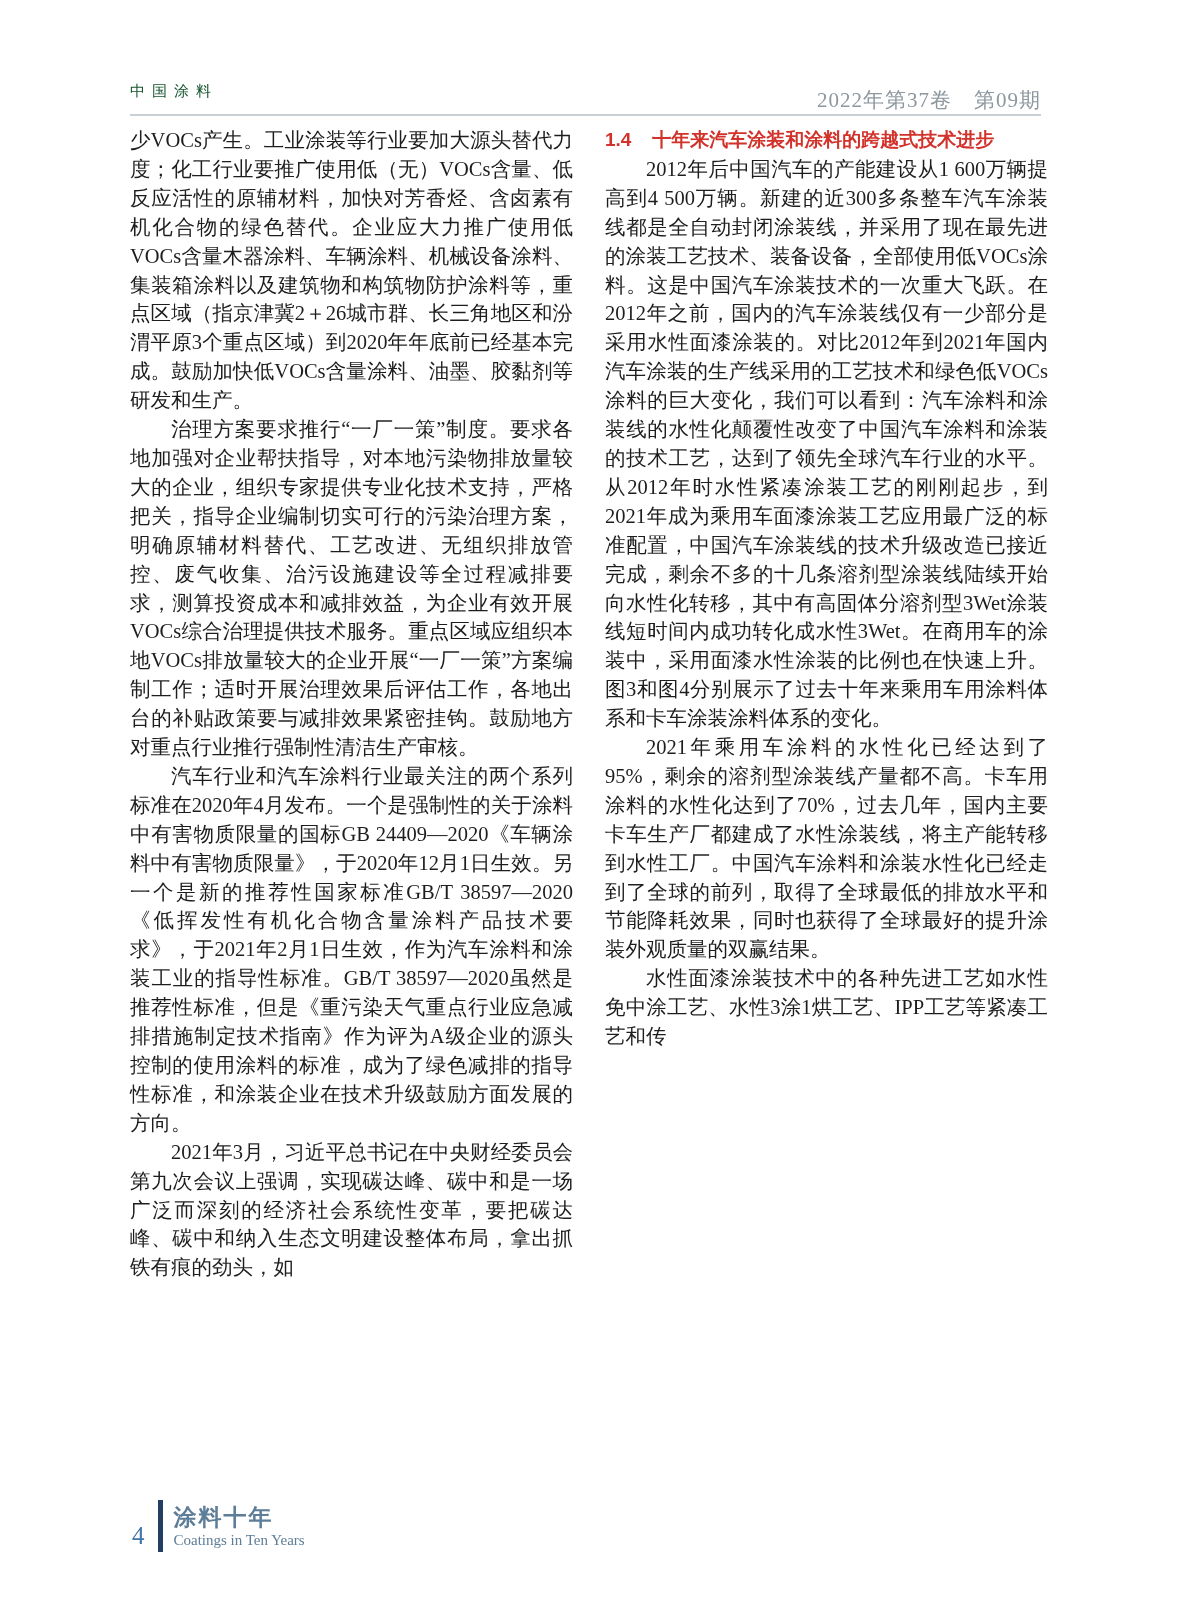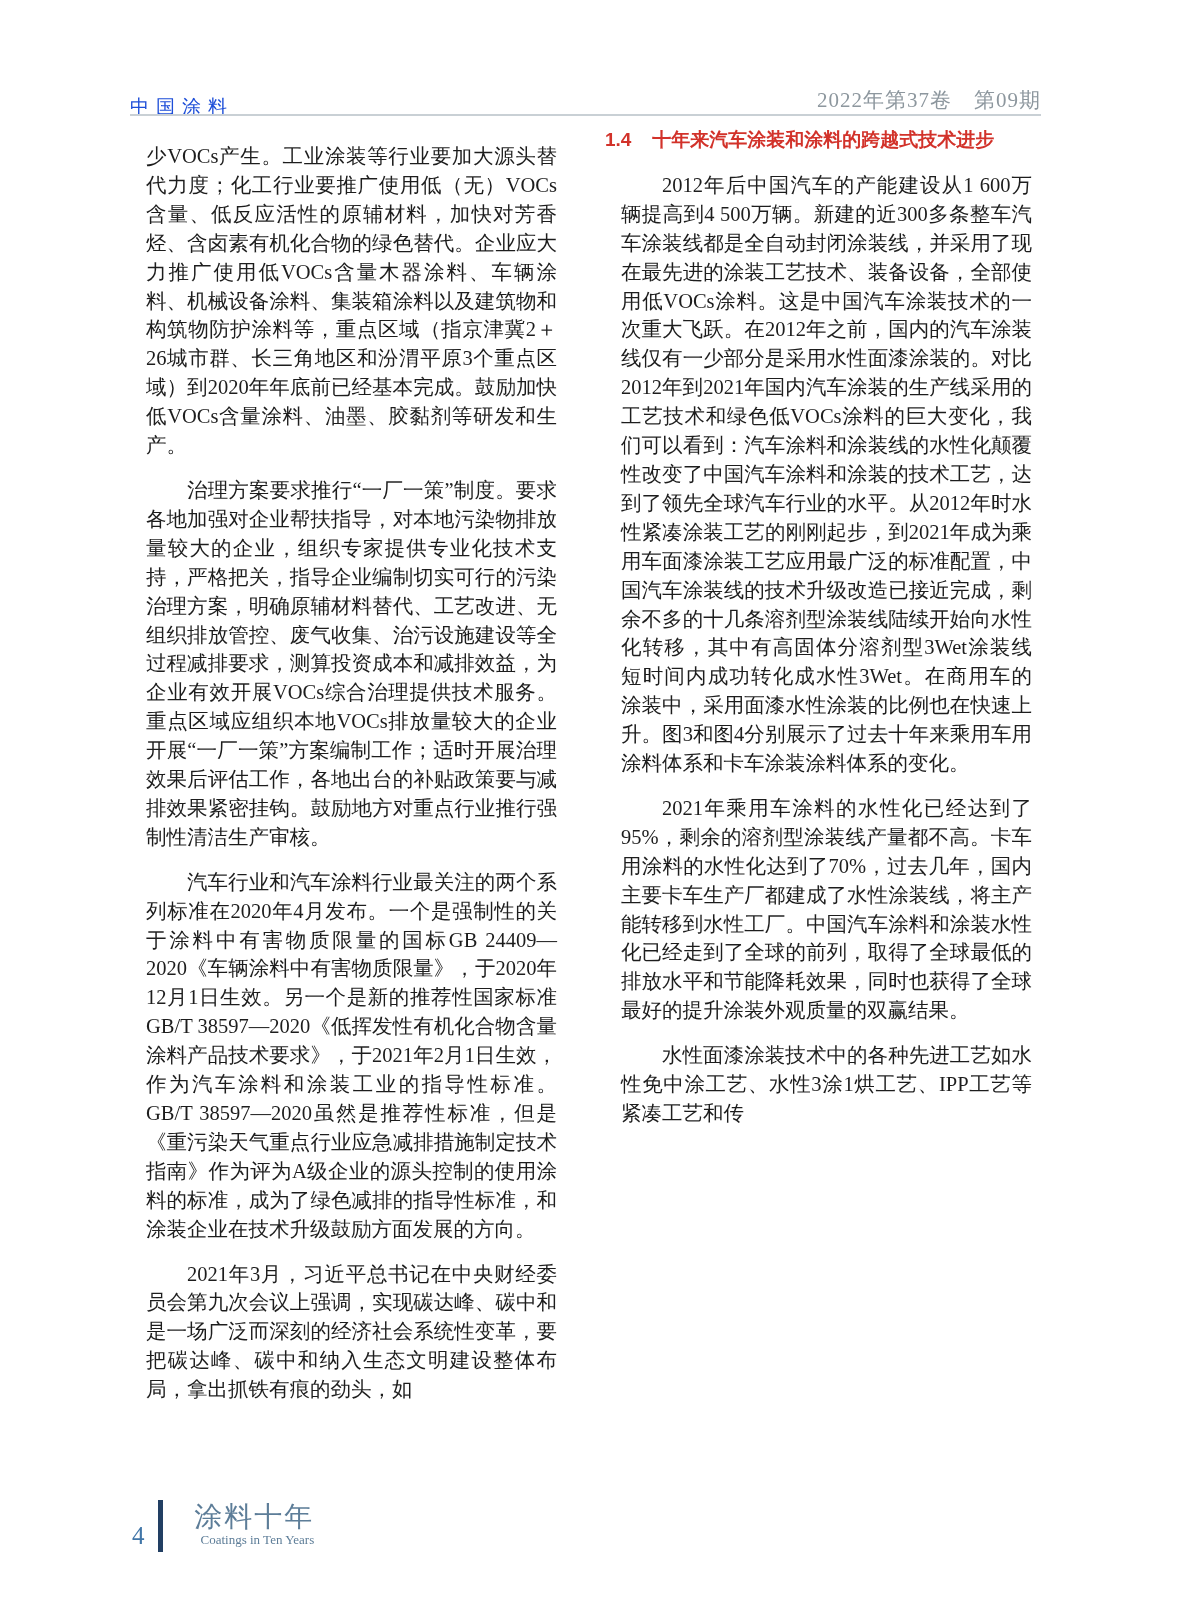--- a/index.html
+++ b/index.html
@@ -7,43 +7,42 @@
     position:relative;
     width:1187px;height:1600px;
     margin:0 auto;
     background:#ffffff;
     overflow:hidden;
     font-family:"Liberation Serif","DejaVu Serif",serif;
   }
   
   .journal-name{
     position:absolute;left:130px;top:82px;
-    font-size:19px;color:#1d4ed8;letter-spacing:7px;
+    font-size:15px;color:#14532d;letter-spacing:7px;
     font-family:"Liberation Sans","DejaVu Sans",sans-serif;
-    margin-top:12px;
   }
   .issue-info{
     position:absolute;right:146px;top:86px;
     font-size:21px;color:#8d979e;letter-spacing:1px;
     font-family:"Liberation Serif","DejaVu Serif",serif;
   }
   .header-rule{
     position:absolute;left:130px;right:146px;top:114px;
     border-top:2px solid #c9d0d5;height:0;
   }
   
   .column{
     position:absolute;top:126px;width:443px;
     color:#1d1d1d;
     font-size:20.5px;line-height:28.9px;
     text-align:justify;
   }
   .col-left{left:130px;}
   .col-right{left:605px;}
-  .column p{margin:16px;padding:0;text-indent:2em;}
+  .column p{margin:0;padding:0;text-indent:2em;}
   .column p.cont{text-indent:0;}
   .section-heading{
     display:block;
     color:#d2322a;
     font-family:"Liberation Sans","DejaVu Sans",sans-serif;
     font-weight:bold;
     font-size:19px;line-height:28.9px;
     white-space:nowrap;
   }
   .section-heading .num{margin-right:1.1em;}
@@ -55,29 +54,28 @@
   .page-number{
     font-size:25px;color:#4176a8;
     font-family:"Liberation Serif","DejaVu Serif",serif;
     margin-right:13px;align-self:flex-end;margin-bottom:2px;
   }
   .footer-bar{
     width:5px;height:52px;background:#223f63;margin-right:11px;
   }
   .footer-text{display:flex;flex-direction:column;justify-content:center;}
   .series-title{
-    font-size:28px;font-weight:normal;color:#5d7d98;
+    font-size:23px;font-weight:bold;color:#5d7d98;
     font-family:"Liberation Sans","DejaVu Sans",sans-serif;
-    letter-spacing:2px;line-height:28px;text-align:right;
+    letter-spacing:2px;line-height:28px;
   }
   .series-subtitle{
-    font-size:13px;color:#5d7d98;
+    font-size:15px;color:#5d7d98;
     font-family:"Liberation Serif","DejaVu Serif",serif;
     line-height:18px;
-    margin-left:27px;
   }
 </style>
 </head>
 <body>
 
 <div class="page">
 
   <div class="journal-name">中国涂料</div>
   <div class="issue-info">2022年第37卷　第09期</div>
   <div class="header-rule"></div>

